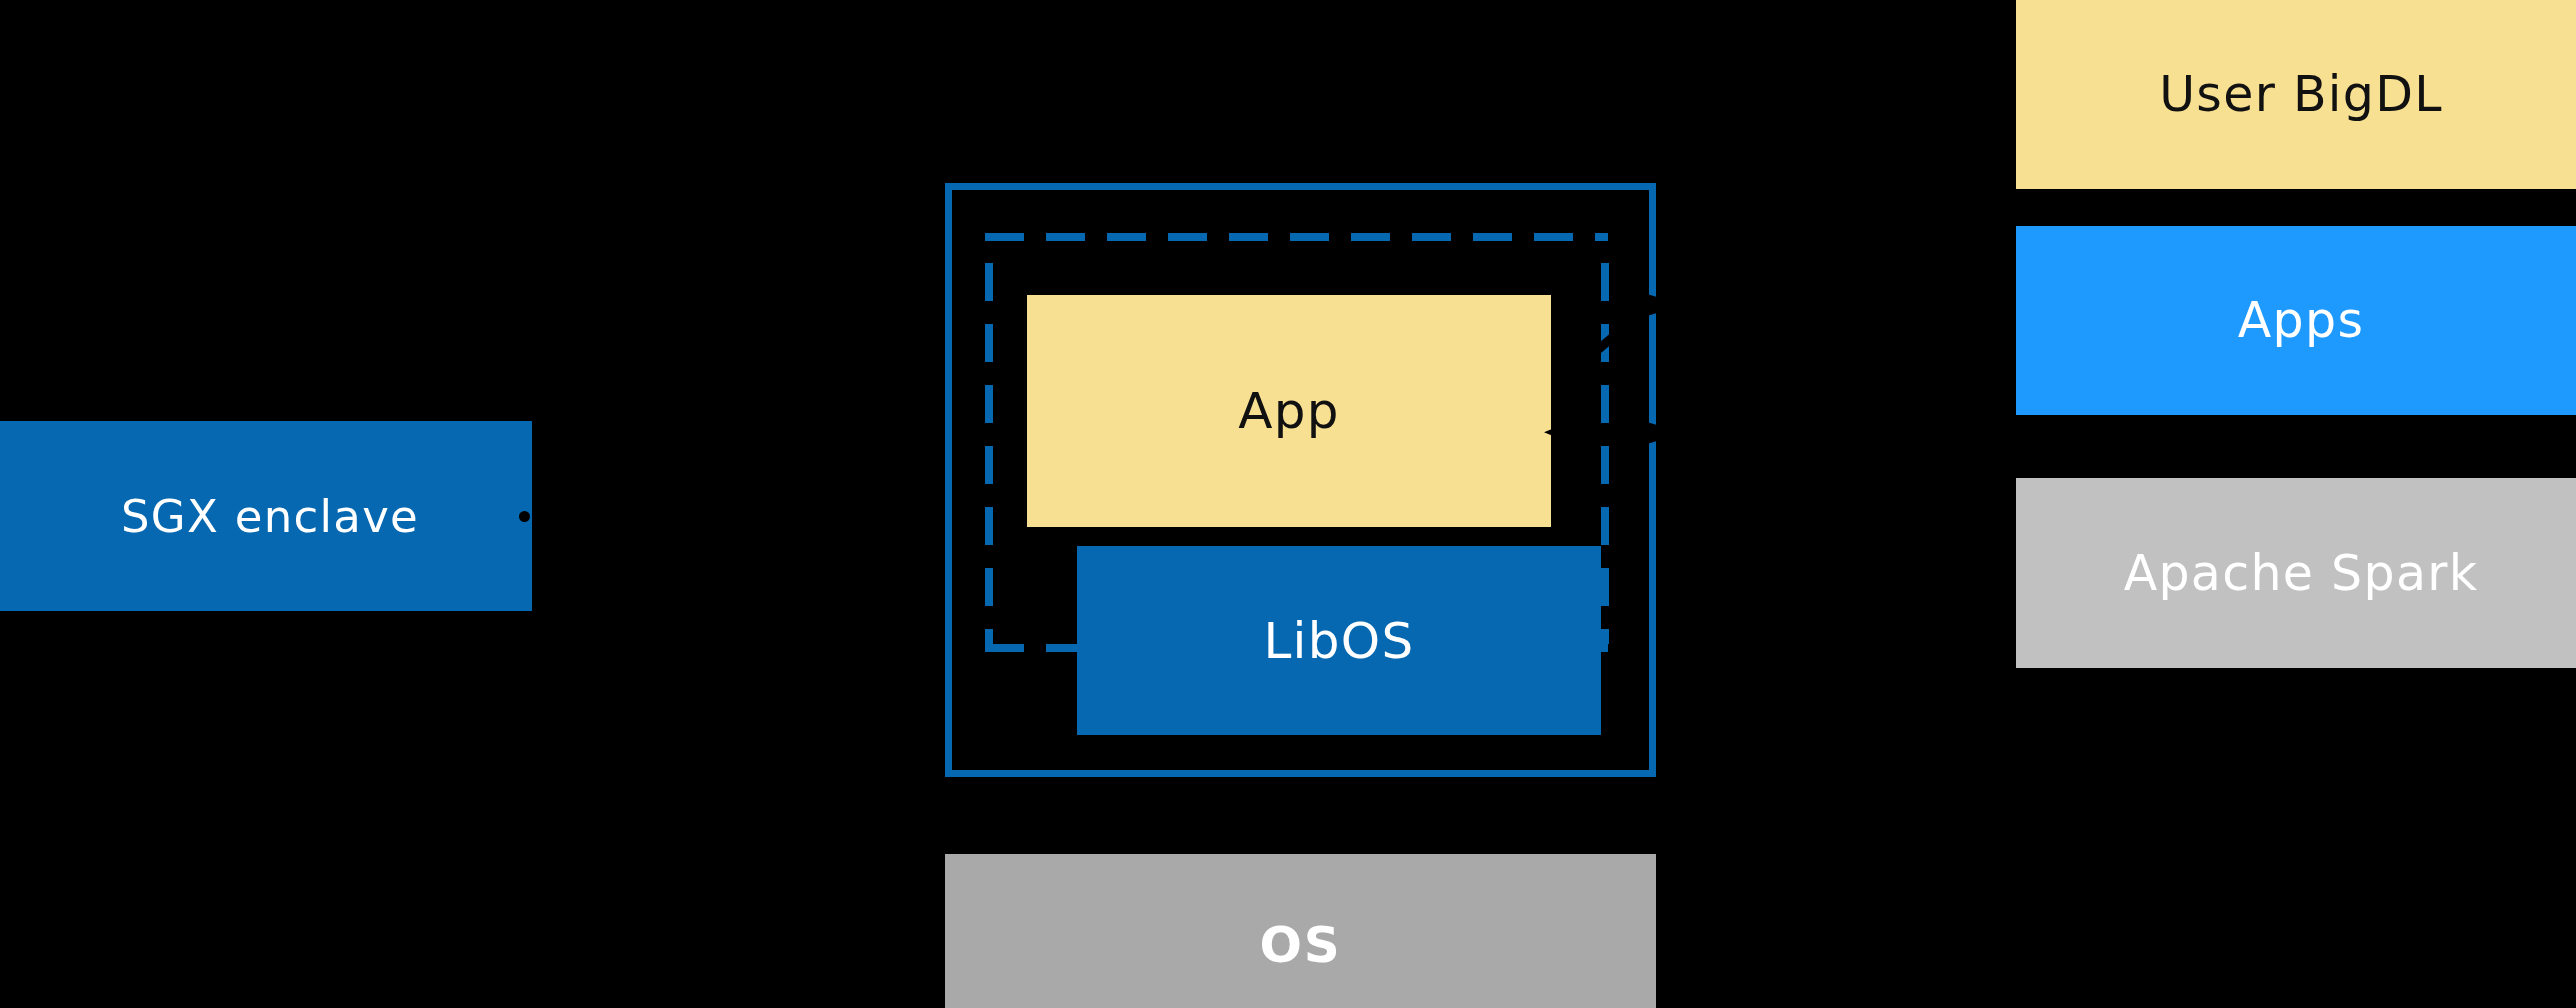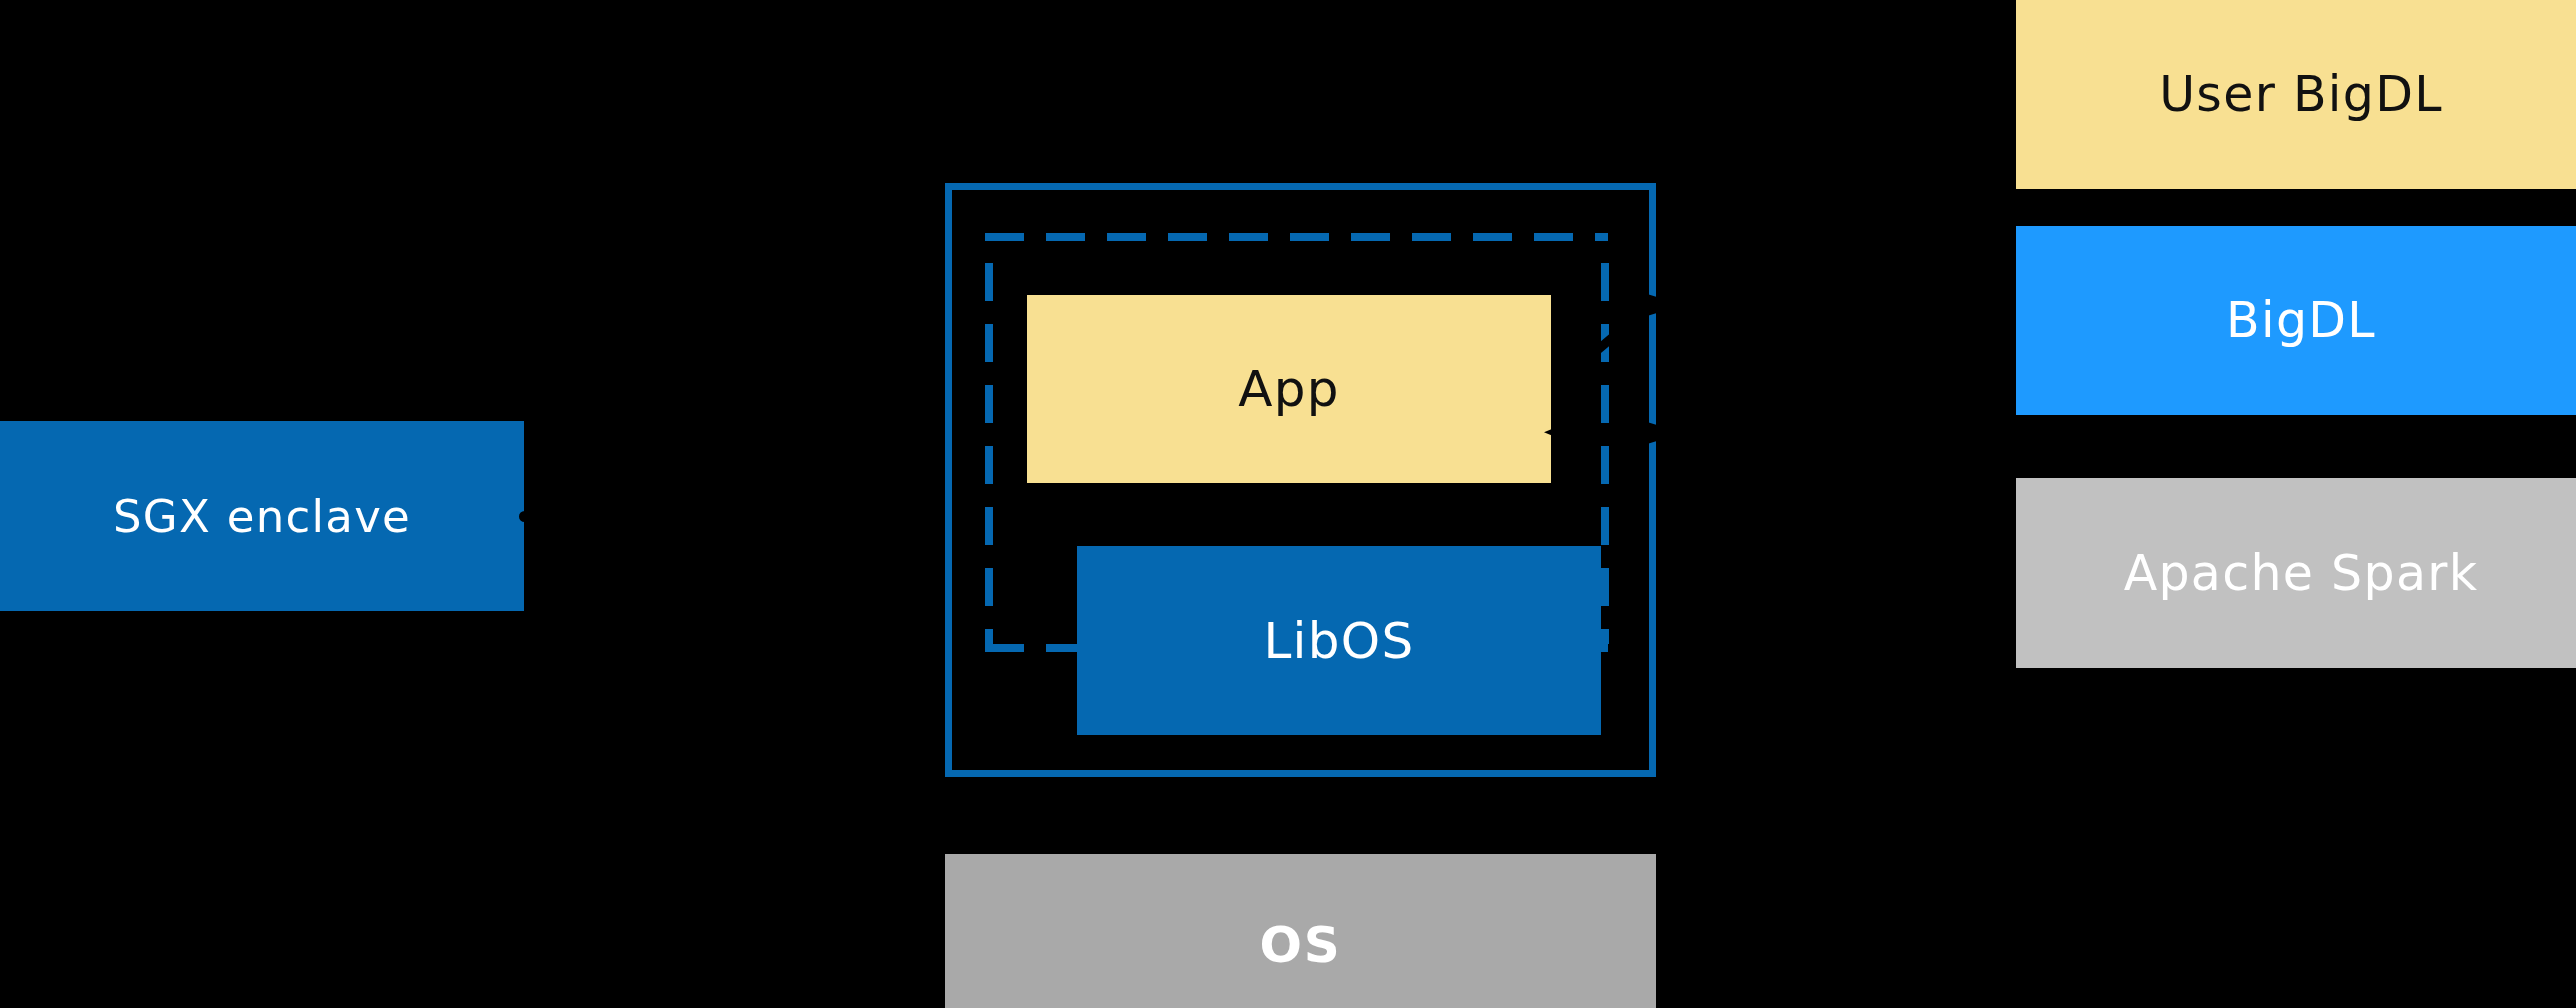--- a/index.html
+++ b/index.html
@@ -20,40 +20,40 @@
   
   #outer-box{left:945px;top:183px;width:711px;height:594px;border-style:solid;border-width:7.5px;box-sizing:border-box;background:transparent;}
   
   .dash-h{height:7.5px;left:985px;width:623px;}
   .dash-v{width:7.5px;top:240px;height:404px;}
   #dash-top{top:233px;}
   #dash-bottom{top:644px;}
   #dash-left{left:985px;}
   #dash-right{left:1601px;}
   
-  #app-box{left:1027px;top:295px;width:524px;height:188px;font-size:50px;}
+  #app-box{left:1027px;top:295px;width:524px;height:232px;font-size:50px;}
   #libos-box{left:1037px;top:546px;width:524px;height:189px;font-size:50px;margin-left:40px;}
   #os-box{left:945px;top:818px;width:711px;height:182px;font-size:50px;font-weight:bold;letter-spacing:1.7px;}
   
   #userapps-box{left:2016px;top:0;width:570px;height:189px;font-size:49px;}
   #bigdl-box{left:2016px;top:226px;width:570px;height:189px;font-size:49px;}
   #spark-box{left:2016px;top:478px;width:570px;height:190px;font-size:49px;}
   
   .notch-tri{width:49px;height:30px;clip-path:polygon(0 0,0 100%,100% 50%);}
   #notch-a{left:1634px;top:290px;}
   #notch-b{left:1634px;top:418px;}
   #notch-c{left:1587px;top:338px;width:39px;height:9.2px;transform:rotate(-40deg);}
   #arrow-tip-app{left:1544px;top:423px;width:22.6px;height:18.4px;clip-path:polygon(0 50%,100% 0,100% 100%);}
 </style>
 </head>
 <body>
 
 <div id="canvas">
 
-  <div id="sgx-box" class="box" style="background-color: rgb(5, 104, 177); color: rgb(255, 255, 255);">
+  <div id="sgx-box" class="box" style="background-color: rgb(5, 104, 177); color: rgb(255, 255, 255); padding-left: 8px;">
     <span class="label">SGX enclave</span>
   </div>
 
   <div id="sgx-dot" class="abs" style="background-color: rgb(0, 0, 0);"></div>
 
   <div id="outer-box" class="abs" style="border-color: rgb(5, 104, 177);"></div>
 
   <div id="dash-top" class="abs dash-h dash-along-x" style="background: repeating-linear-gradient(to right, rgb(5, 104, 177) 0px, rgb(5, 104, 177) 39px, transparent 39px, transparent 61px);"></div>
   <div id="dash-bottom" class="abs dash-h dash-along-x" style="background: repeating-linear-gradient(to right, rgb(5, 104, 177) 0px, rgb(5, 104, 177) 39px, transparent 39px, transparent 61px);"></div>
   <div id="dash-left" class="abs dash-v dash-along-y" style="background: repeating-linear-gradient(transparent 0px, transparent 22.6px, rgb(5, 104, 177) 22.6px, rgb(5, 104, 177) 61px);"></div>
@@ -68,21 +68,21 @@
   </div>
 
   <div id="os-box" class="box" style="background-color: rgb(169, 169, 169); color: rgb(255, 255, 255); margin-top: 36px;">
     <span class="label">OS</span>
   </div>
 
   <div id="userapps-box" class="box" style="background-color: rgb(248, 224, 146); color: rgb(17, 17, 17);">
     <span class="label">User BigDL</span>
   </div>
   <div id="bigdl-box" class="box" style="background-color: rgb(30, 154, 255); color: rgb(255, 255, 255);">
-    <span class="label">BigDL</span>
+    <span class="label">Apps</span>
   </div>
   <div id="spark-box" class="box" style="background-color: rgb(193, 193, 193); color: rgb(255, 255, 255);">
     <span class="label">Apache Spark</span>
   </div>
 
   <div id="notch-a" class="abs notch-tri" style="background-color: rgb(0, 0, 0);"></div>
   <div id="notch-b" class="abs notch-tri" style="background-color: rgb(0, 0, 0);"></div>
   <div id="notch-c" class="abs" style="background-color: rgb(0, 0, 0);"></div>
   <div id="arrow-tip-app" class="abs" style="background-color: rgb(0, 0, 0);"></div>
 

